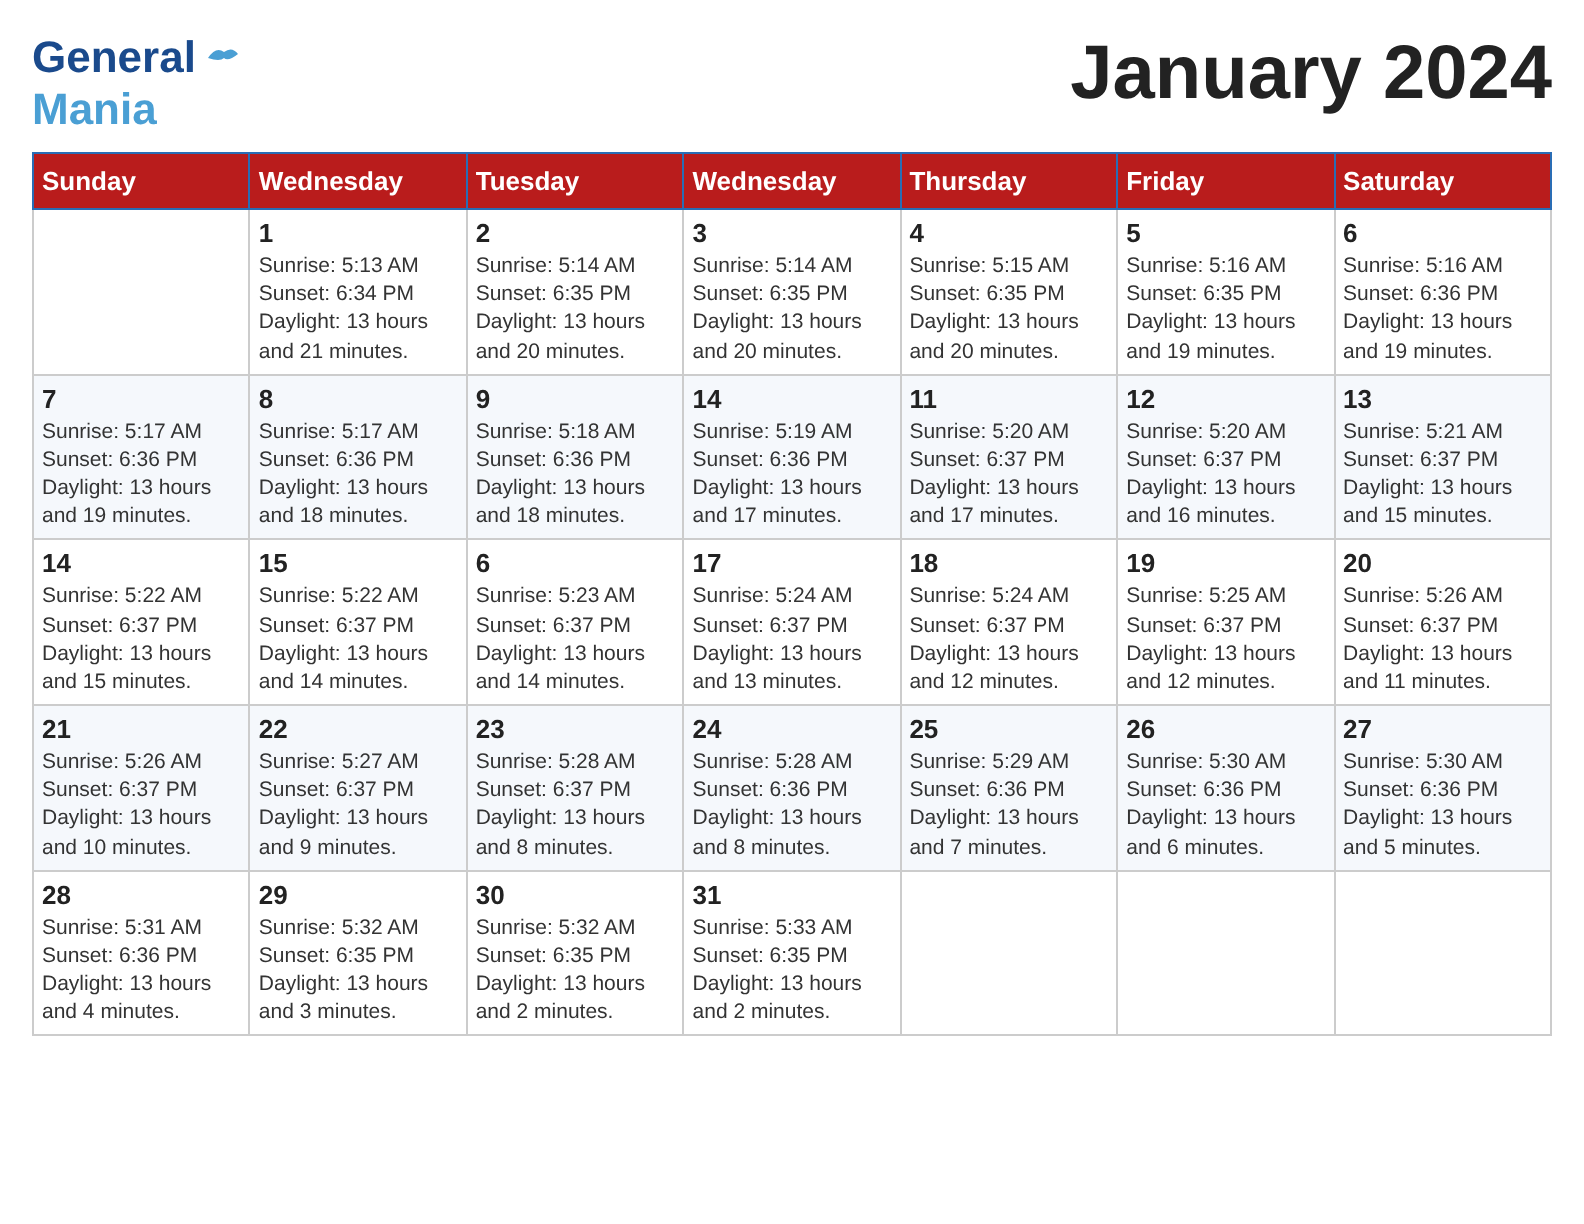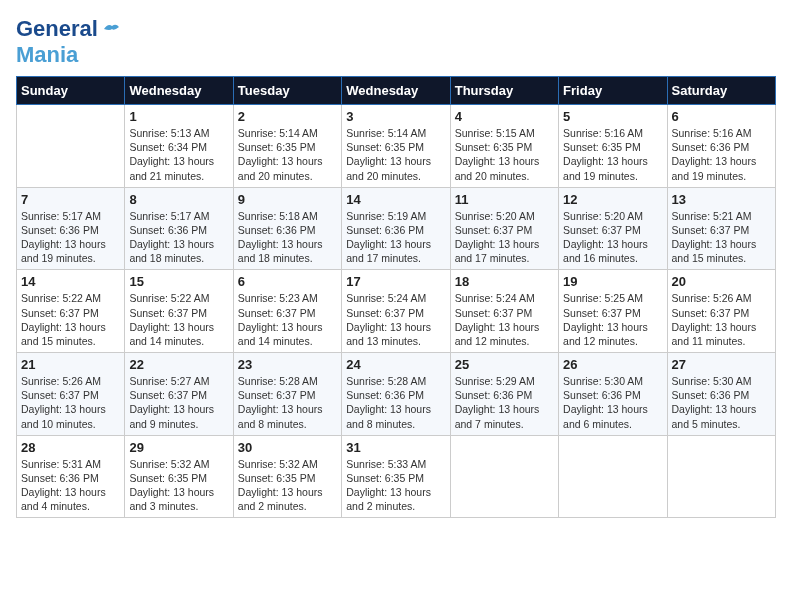--- a/index.html
+++ b/index.html
@@ -39,21 +39,21 @@
       font-size: 16px;
       color: #333;
       font-style: italic;
     }
     .calendar {
       width: 100%;
       border-collapse: collapse;
       font-size: 11px;
     }
     .calendar th {
-      background: #0f172a;
+      background: #b91c1c;
       color: #fff;
       padding: 6px 4px;
       text-align: left;
       font-size: 13px;
       font-weight: bold;
       border: 1px solid #2a6db5;
     }
     .calendar td {
       border: 1px solid #ccc;
       vertical-align: top;
@@ -89,20 +89,21 @@
       <span style="font-size:22px;font-weight:bold;color:#1a4a8c;">General</span>
       <svg width="18" height="16" viewBox="0 0 18 16" style="margin-left:2px;">
         <path d="M2,8 Q6,2 10,5 Q14,2 17,6 Q12,10 10,8 Q8,10 2,8Z" fill="#4a9fd4"></path>
       </svg>
     </div>
     <div>
       <span style="font-size:22px;font-weight:bold;color:#4a9fd4;">Mania</span>
     </div>
   </div>
   <div class="title-area">
+    <div class="month-title">January 2024</div>
   </div>
 </div>
 
 <table class="calendar">
   <thead>
     <tr>
     <th>Sunday</th>
         <th>Wednesday</th>
         <th>Tuesday</th>
         <th>Wednesday</th>

